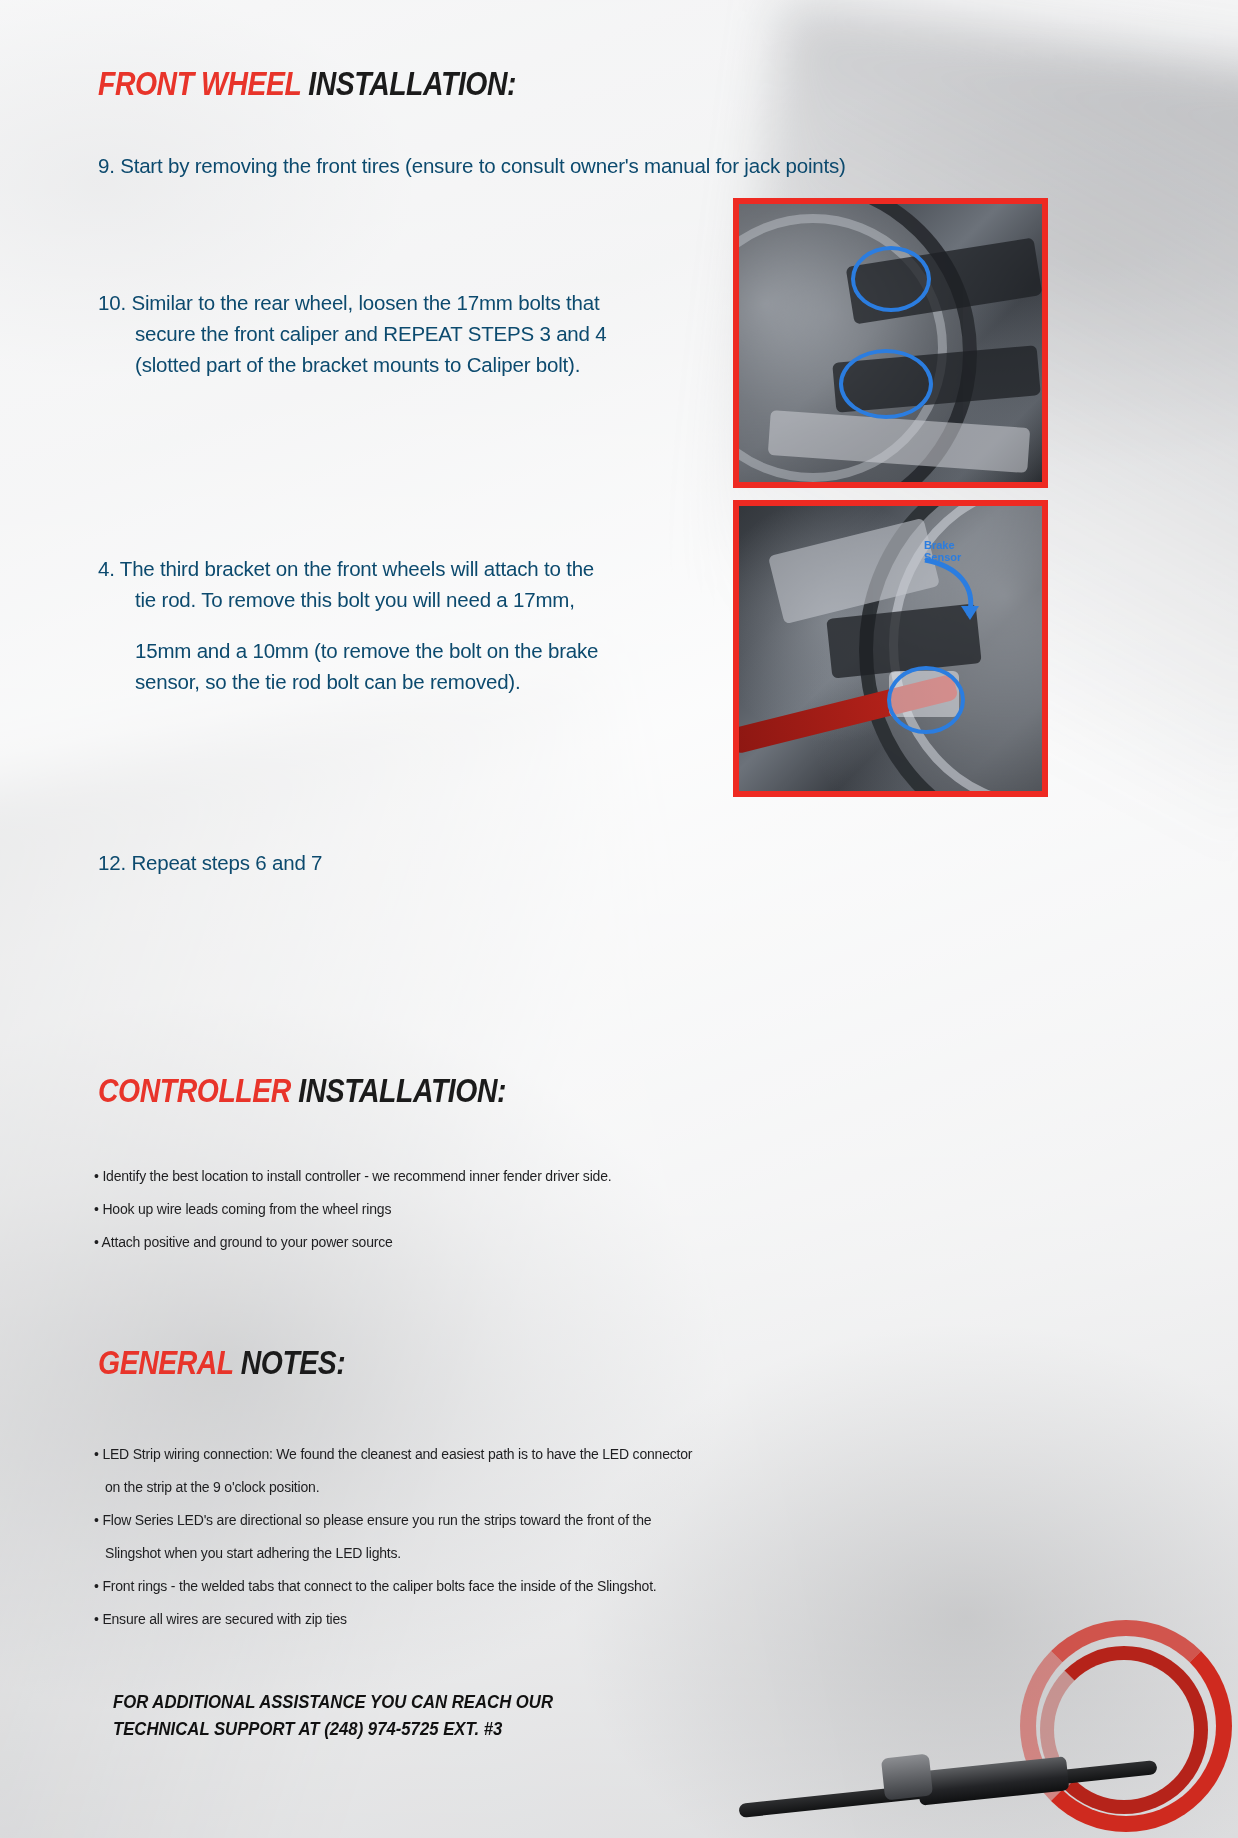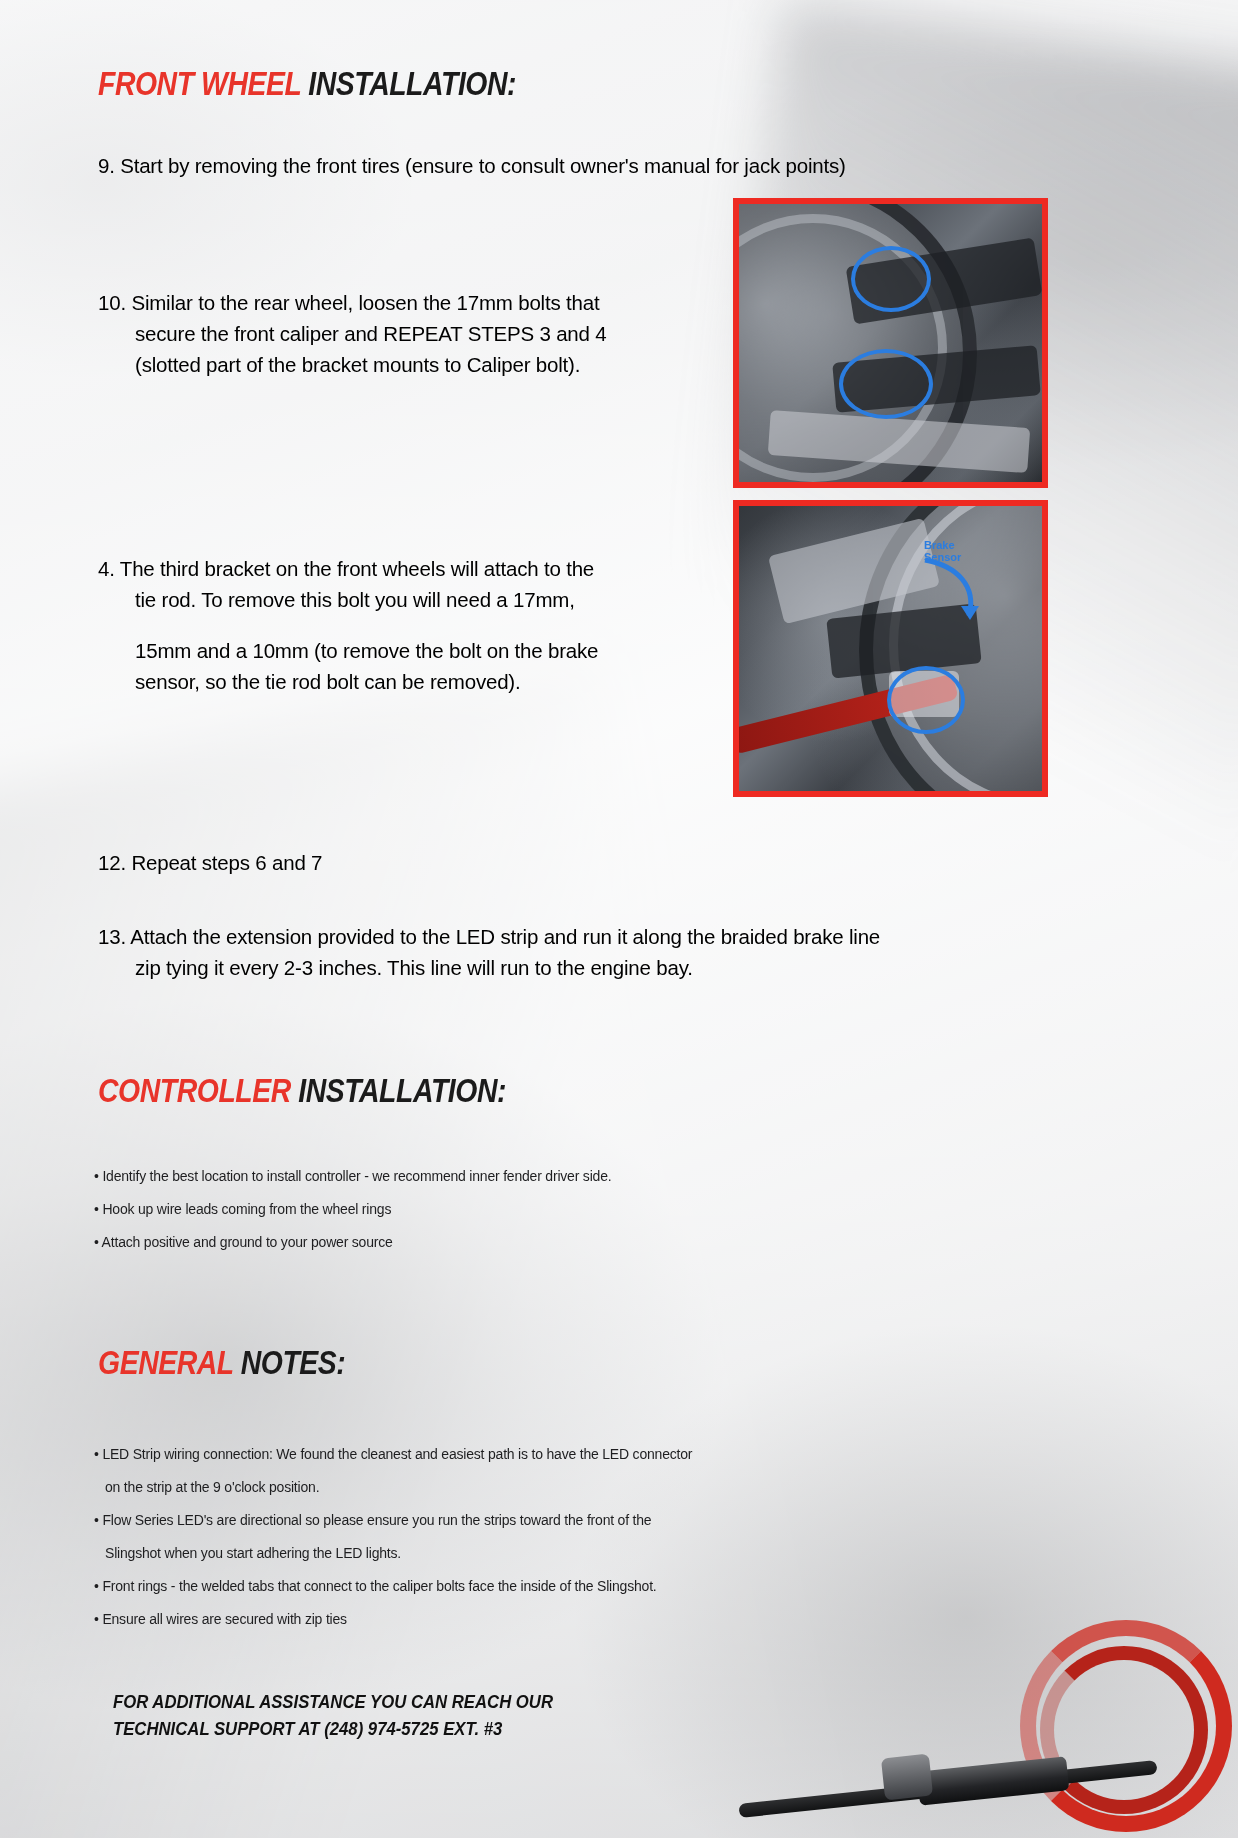--- a/index.html
+++ b/index.html
@@ -75,21 +75,21 @@
     transform-origin: left center;
     white-space: nowrap;
   }
   .heading .accent { color: #e8342a; }
 
   
   .para {
     position: absolute;
     font-size: 20.5px;
     line-height: 31px;
-    color: #000000;
+    color: #0c4a6e;
     letter-spacing: -0.2px;
   }
   .para .indent { display: block; }
   .bullets {
     position: absolute;
     font-size: 14px;
     line-height: 33px;
     color: #1e1e20;
     letter-spacing: -0.2px;
   }
@@ -259,25 +259,20 @@
     <span class="indent" style="padding-left:37px;">tie rod. To remove this bolt you will need a 17mm,</span>
     <span class="indent" style="padding-left:37px;margin-top:20px;">15mm and a 10mm (to remove the bolt on the brake</span>
     <span class="indent" style="padding-left:37px;">sensor, so the tie rod bolt can be removed).</span>
   </div>
 
   <div class="para" style="left:98px; top:847px; width:600px;">
     <span>12.</span>
     <span>Repeat steps 6 and 7</span>
   </div>
 
-  <div class="para" style="left:98px; top:921px; width:1000px;">
-    <span>13.</span>
-    <span>Attach the extension provided to the LED strip and run it along the braided brake line</span>
-    <span class="indent" style="padding-left:37px;">zip tying it every 2-3 inches. This line will run to the engine bay.</span>
-  </div>
 
   <div class="photo" style="left:733px; top:198px; width:315px; height:290px;">
     <div class="inner">
       <div class="disc" style="left:-120px; top:-30px; width:330px; height:330px;"></div>
       <div class="rotor" style="left:-60px; top:10px; width:250px; height:250px;"></div>
       <div class="bar" style="left:110px; top:48px; width:190px; height:58px; transform:rotate(-9deg);"></div>
       <div class="bar" style="left:95px; top:150px; width:205px; height:50px; transform:rotate(-5deg);"></div>
       <div class="bar" style="left:30px; top:215px; width:260px; height:45px; transform:rotate(4deg); background:rgba(205,208,214,0.55);"></div>
       <div class="circle-hl" style="left:112px; top:42px; width:72px; height:58px;"></div>
       <div class="circle-hl" style="left:100px; top:145px; width:86px; height:62px;"></div>

